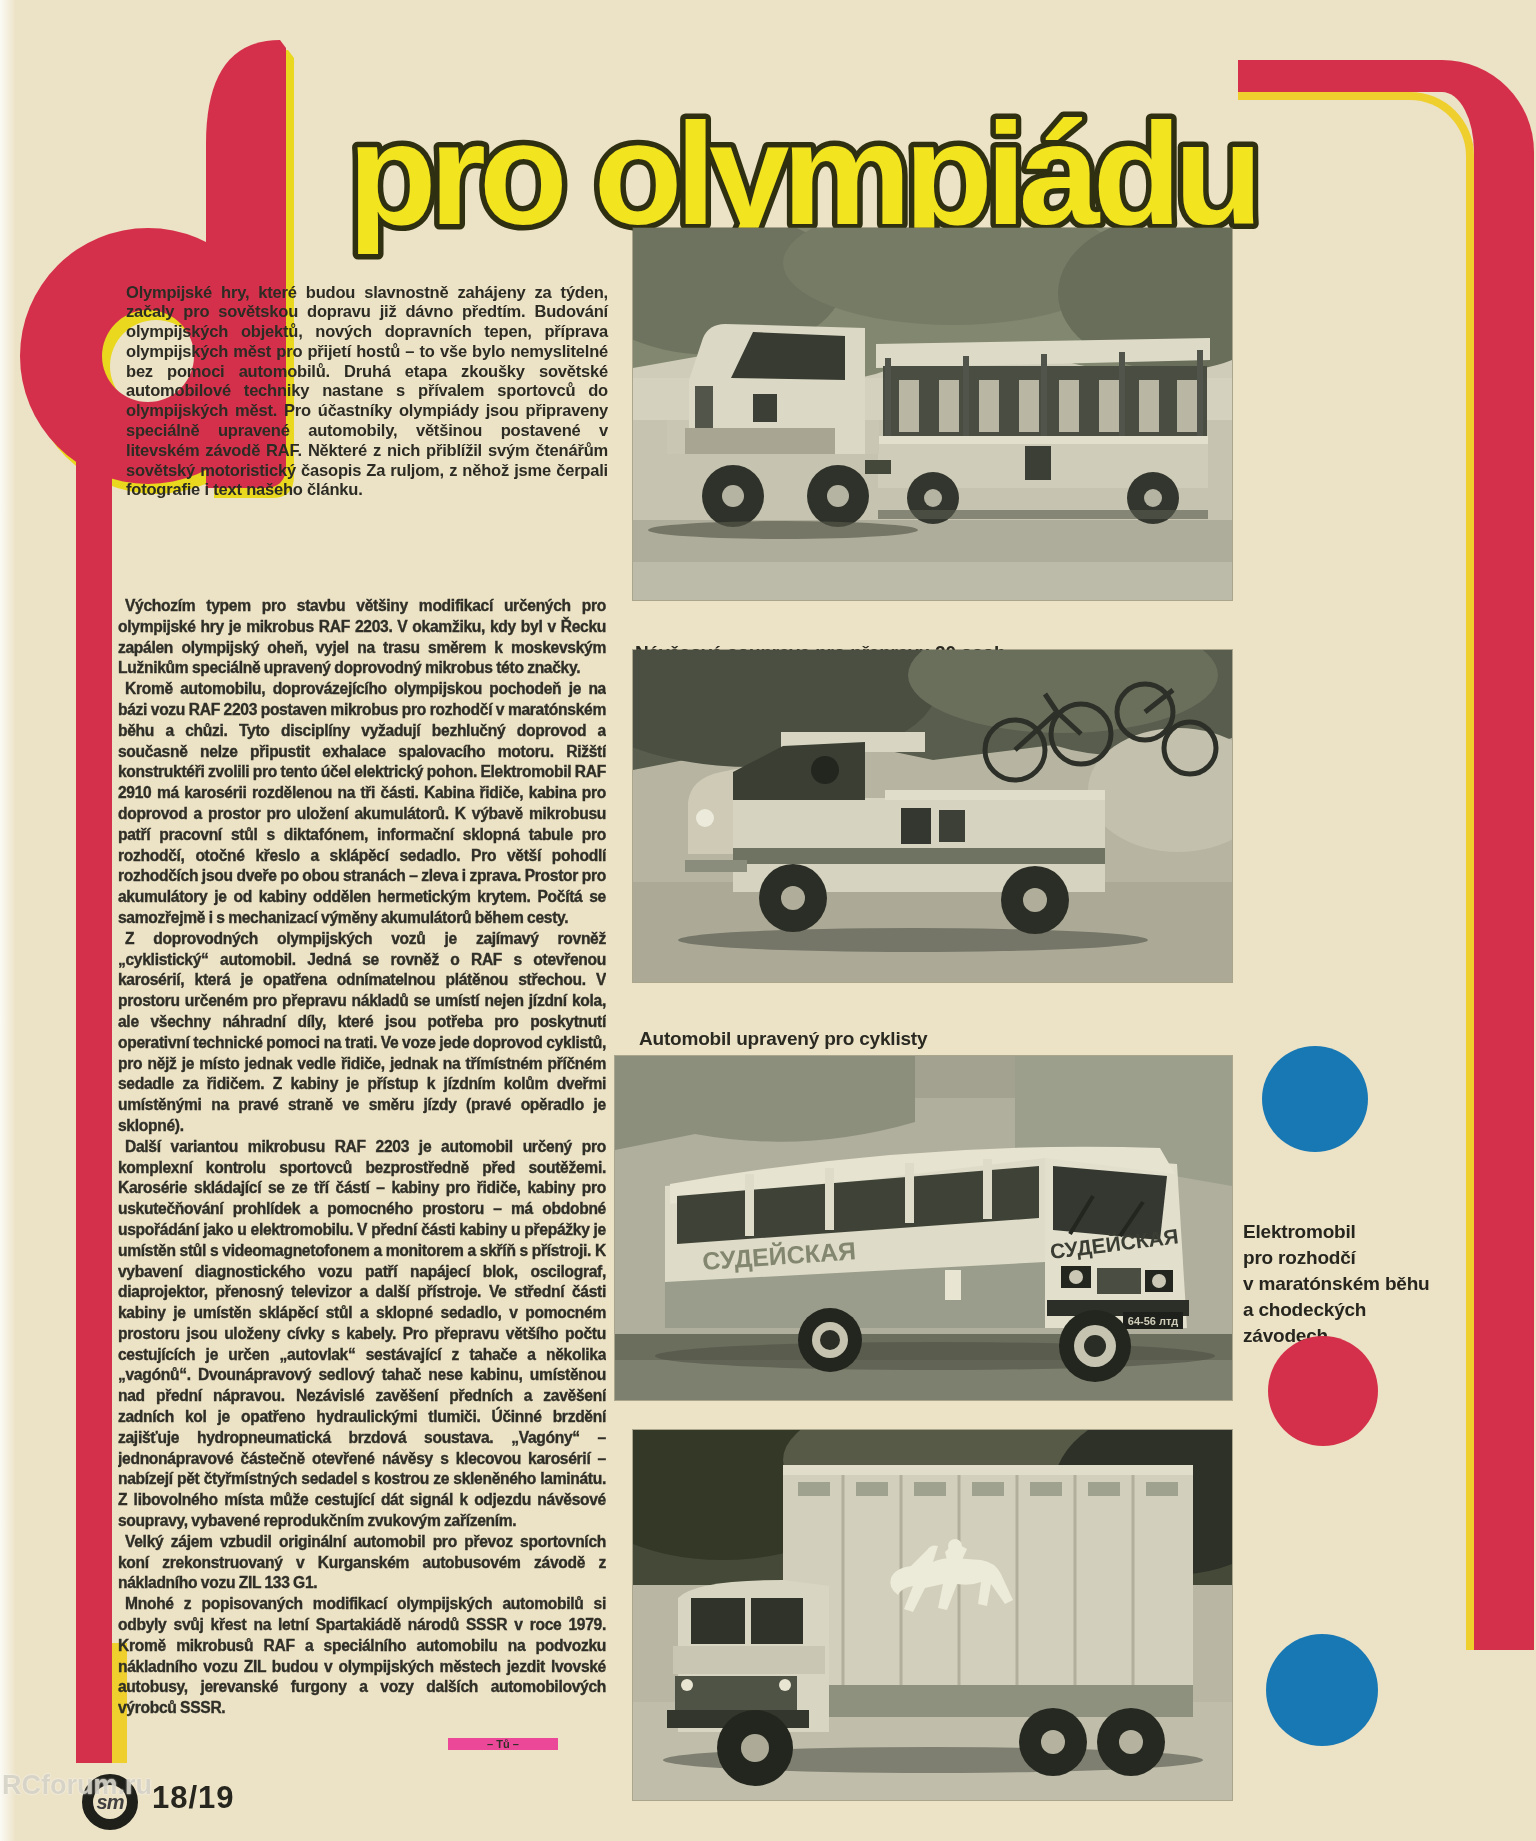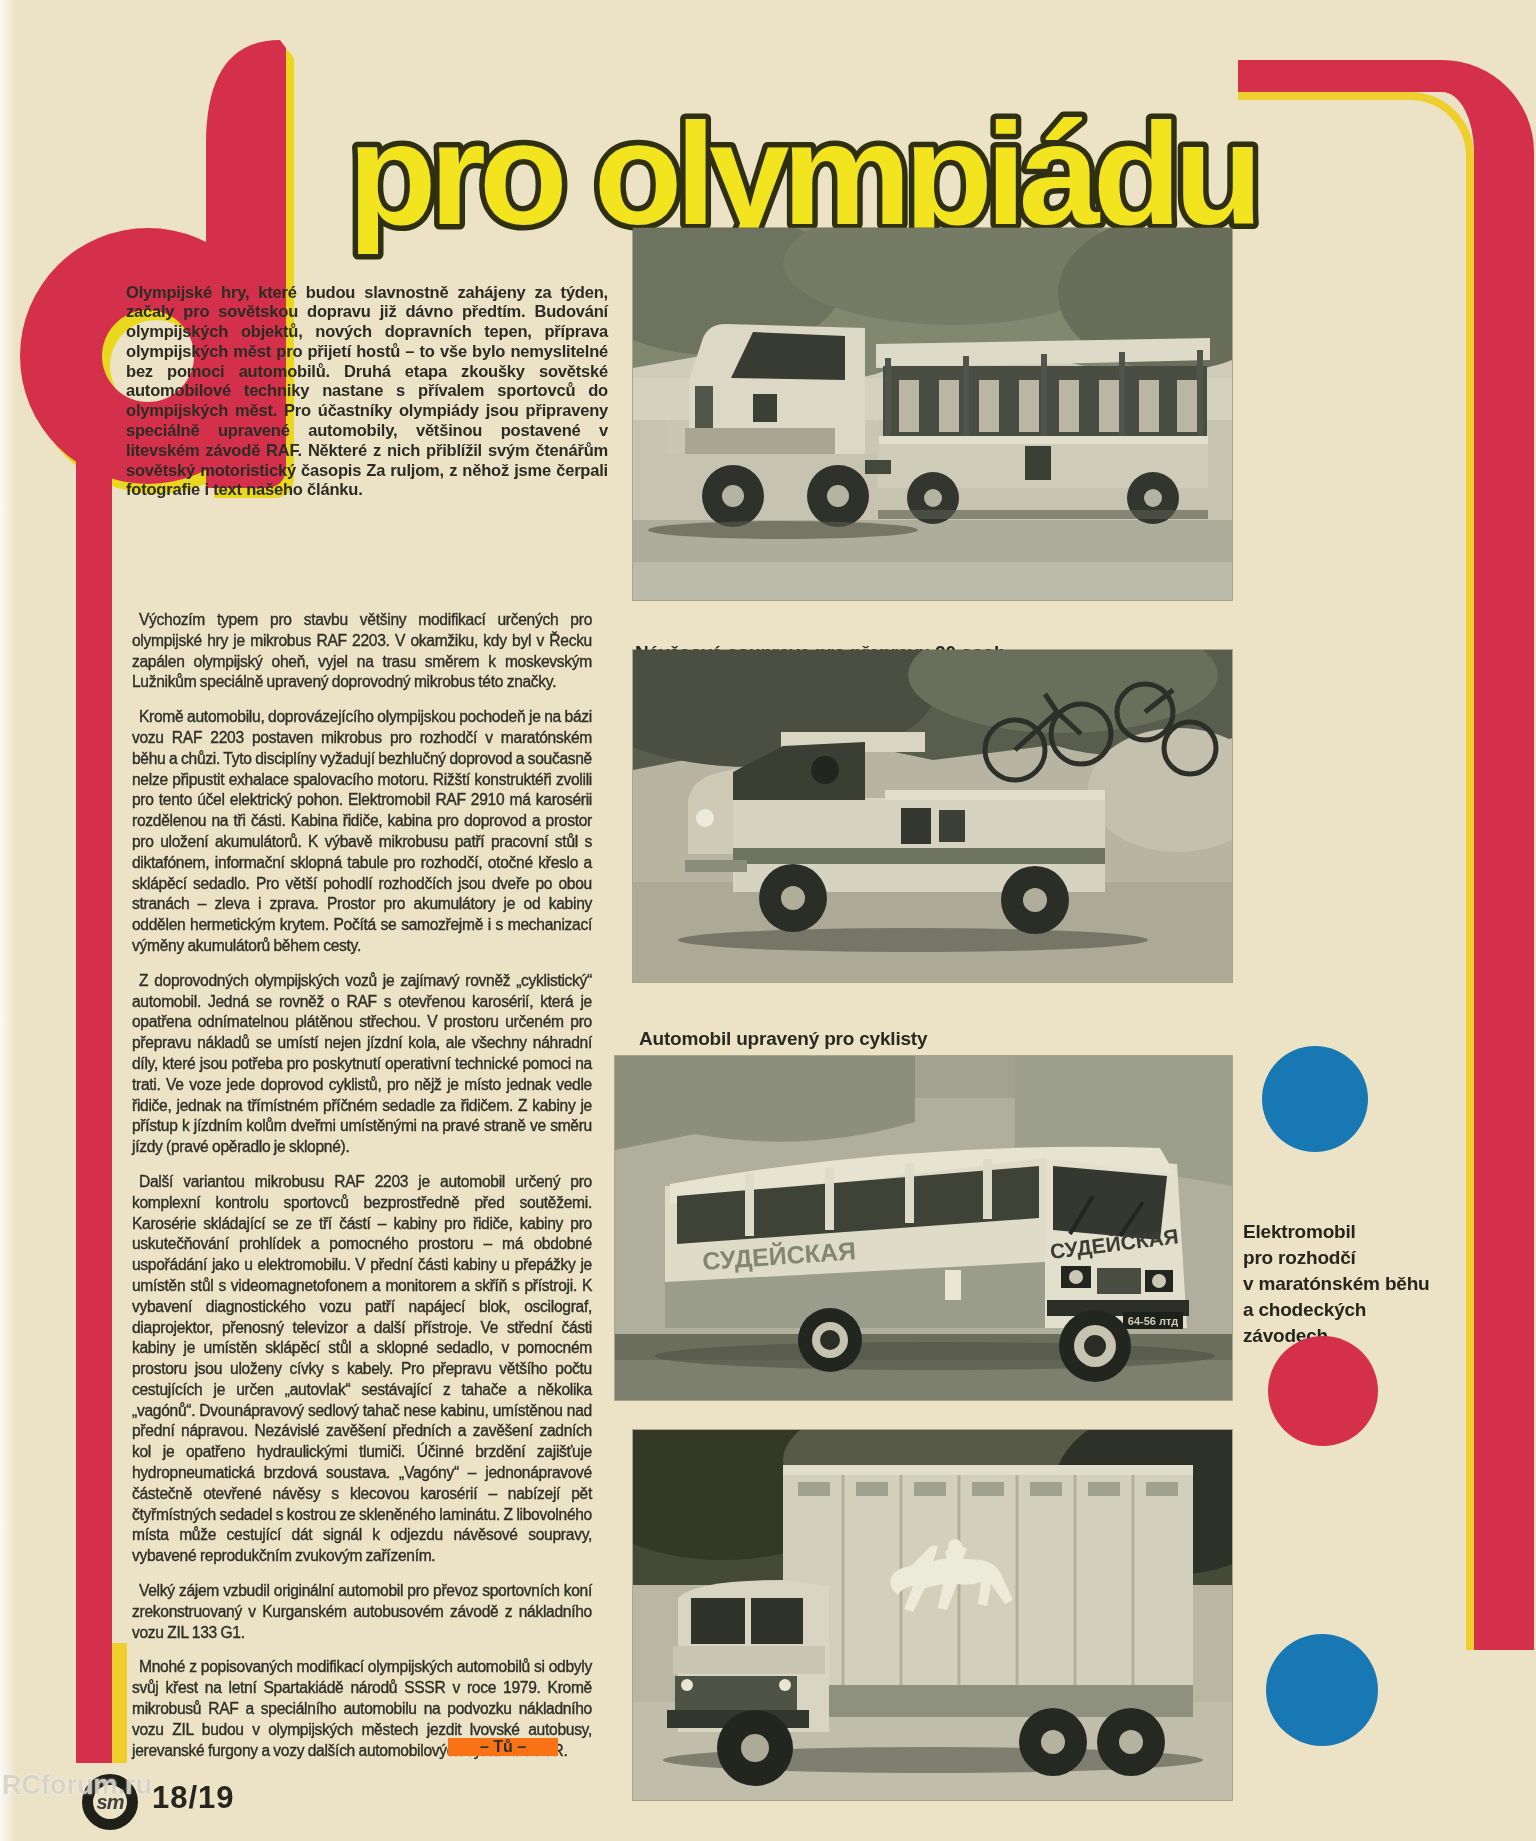--- a/index.html
+++ b/index.html
@@ -23,23 +23,23 @@
     border-top:8px solid #eecf2e;border-right:8px solid #eecf2e;
     border-top-right-radius:64px;}
   #left-bar{left:76px;top:455px;width:36px;height:1308px;background:#d5304b;}
   #left-bar-yellow{left:112px;top:1643px;width:15px;height:120px;background:#eecf2e;}
   
   #intro{left:126px;top:266px;width:482px;font-size:16.5px;line-height:19.8px;
     font-weight:700;color:#2c2c24;text-align:justify;letter-spacing:-.2px;}
   #body-col{left:118px;top:596px;width:488px;height:1180px;overflow:hidden;
     font-size:15.6px;line-height:20.8px;color:#2f2f27;text-align:justify;
     letter-spacing:-.3px;word-spacing:-.5px;-webkit-text-stroke:.35px #2f2f27;}
-  #body-col p{margin:14px;text-indent:7px;}
+  #body-col p{margin:0;text-indent:7px;font-weight:bold;}
   #signature{left:448px;top:1738px;width:110px;text-align:center;font-weight:700;
-    font-size:16px;color:#2f2f27;background:#f97316;}
+    font-size:11px;color:#2f2f27;background:#ec4899;}
   
   .photo{box-shadow:0 0 0 1px rgba(90,90,70,.45);}
   .caption{font-size:19px;font-weight:700;color:#2a2a22;letter-spacing:-.2px;margin-top:36px;}
   
   .dot{border-radius:50%;}
   .dot-blue{background:#1878b4;}
   .dot-red{background:#d5304b;}
   .margin-label{font-size:19px;line-height:26px;font-weight:700;color:#26261f;
     white-space:pre-line;letter-spacing:-.2px;margin-top:36px;}
   

